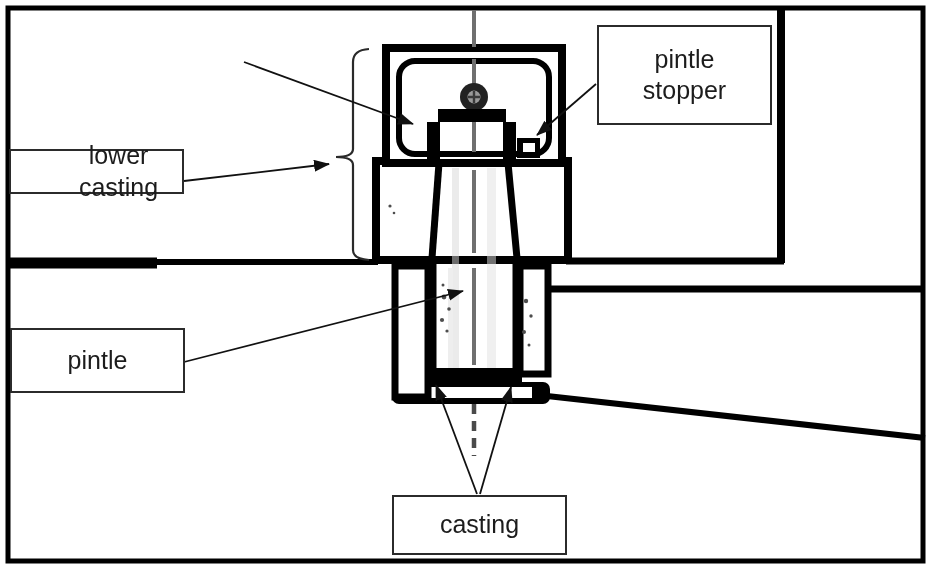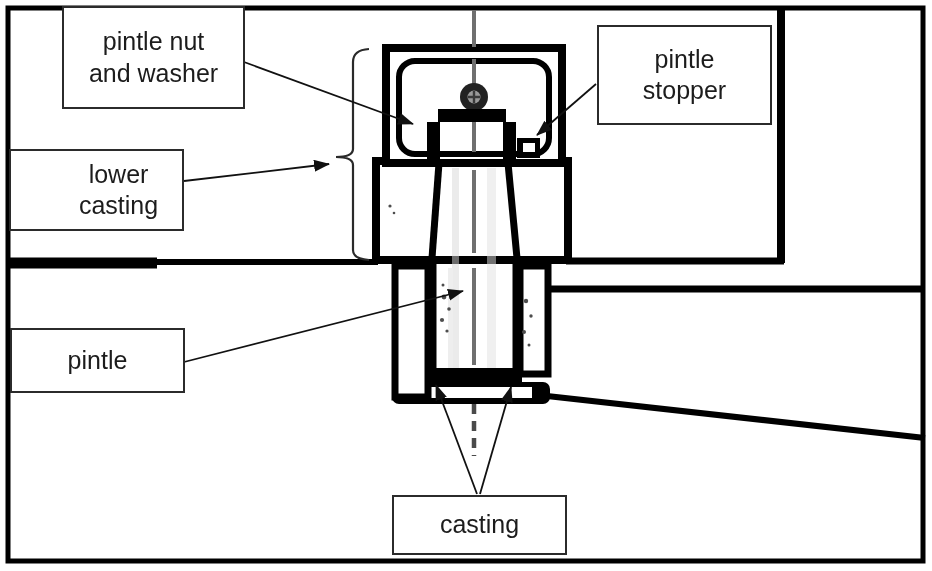--- a/index.html
+++ b/index.html
@@ -103,31 +103,27 @@
     <g stroke="#111" stroke-width="1.8">
       <line x1="244" y1="62" x2="413" y2="124" marker-end="url(#arrow)"></line>
       <line x1="596" y1="84" x2="537" y2="135" marker-end="url(#arrow)"></line>
       <line x1="184" y1="181" x2="329" y2="164" marker-end="url(#arrow)"></line>
       <line x1="184" y1="362" x2="463" y2="291" marker-end="url(#arrow)"></line>
       <line x1="477" y1="494" x2="436" y2="385" marker-end="url(#arrow)"></line>
       <line x1="480" y1="494" x2="511" y2="387" marker-end="url(#arrow)"></line>
     </g>
   </svg>
 
-  <div class="label-box" style="left:62px;  top:6px;   width:183px; height:103px;">
-    <span>pintle nut
-and washer</span>
-  </div>
 
   <div class="label-box" style="left:597px; top:25px;  width:175px; height:100px;">
     <span>pintle
 stopper</span>
   </div>
 
-  <div class="label-box" style="left:9px;   top:149px; width:175px; height:82px;padding-left:44px;">
+  <div class="label-box" style="left:9px;   top:149px; width:175px; height:45px;padding-left:44px;">
     <span>lower casting</span>
   </div>
 
   <div class="label-box" style="left:10px;  top:328px; width:175px; height:65px;">
     <span>pintle</span>
   </div>
 
   <div class="label-box" style="left:392px; top:495px; width:175px; height:60px;">
     <span>casting</span>
   </div>

